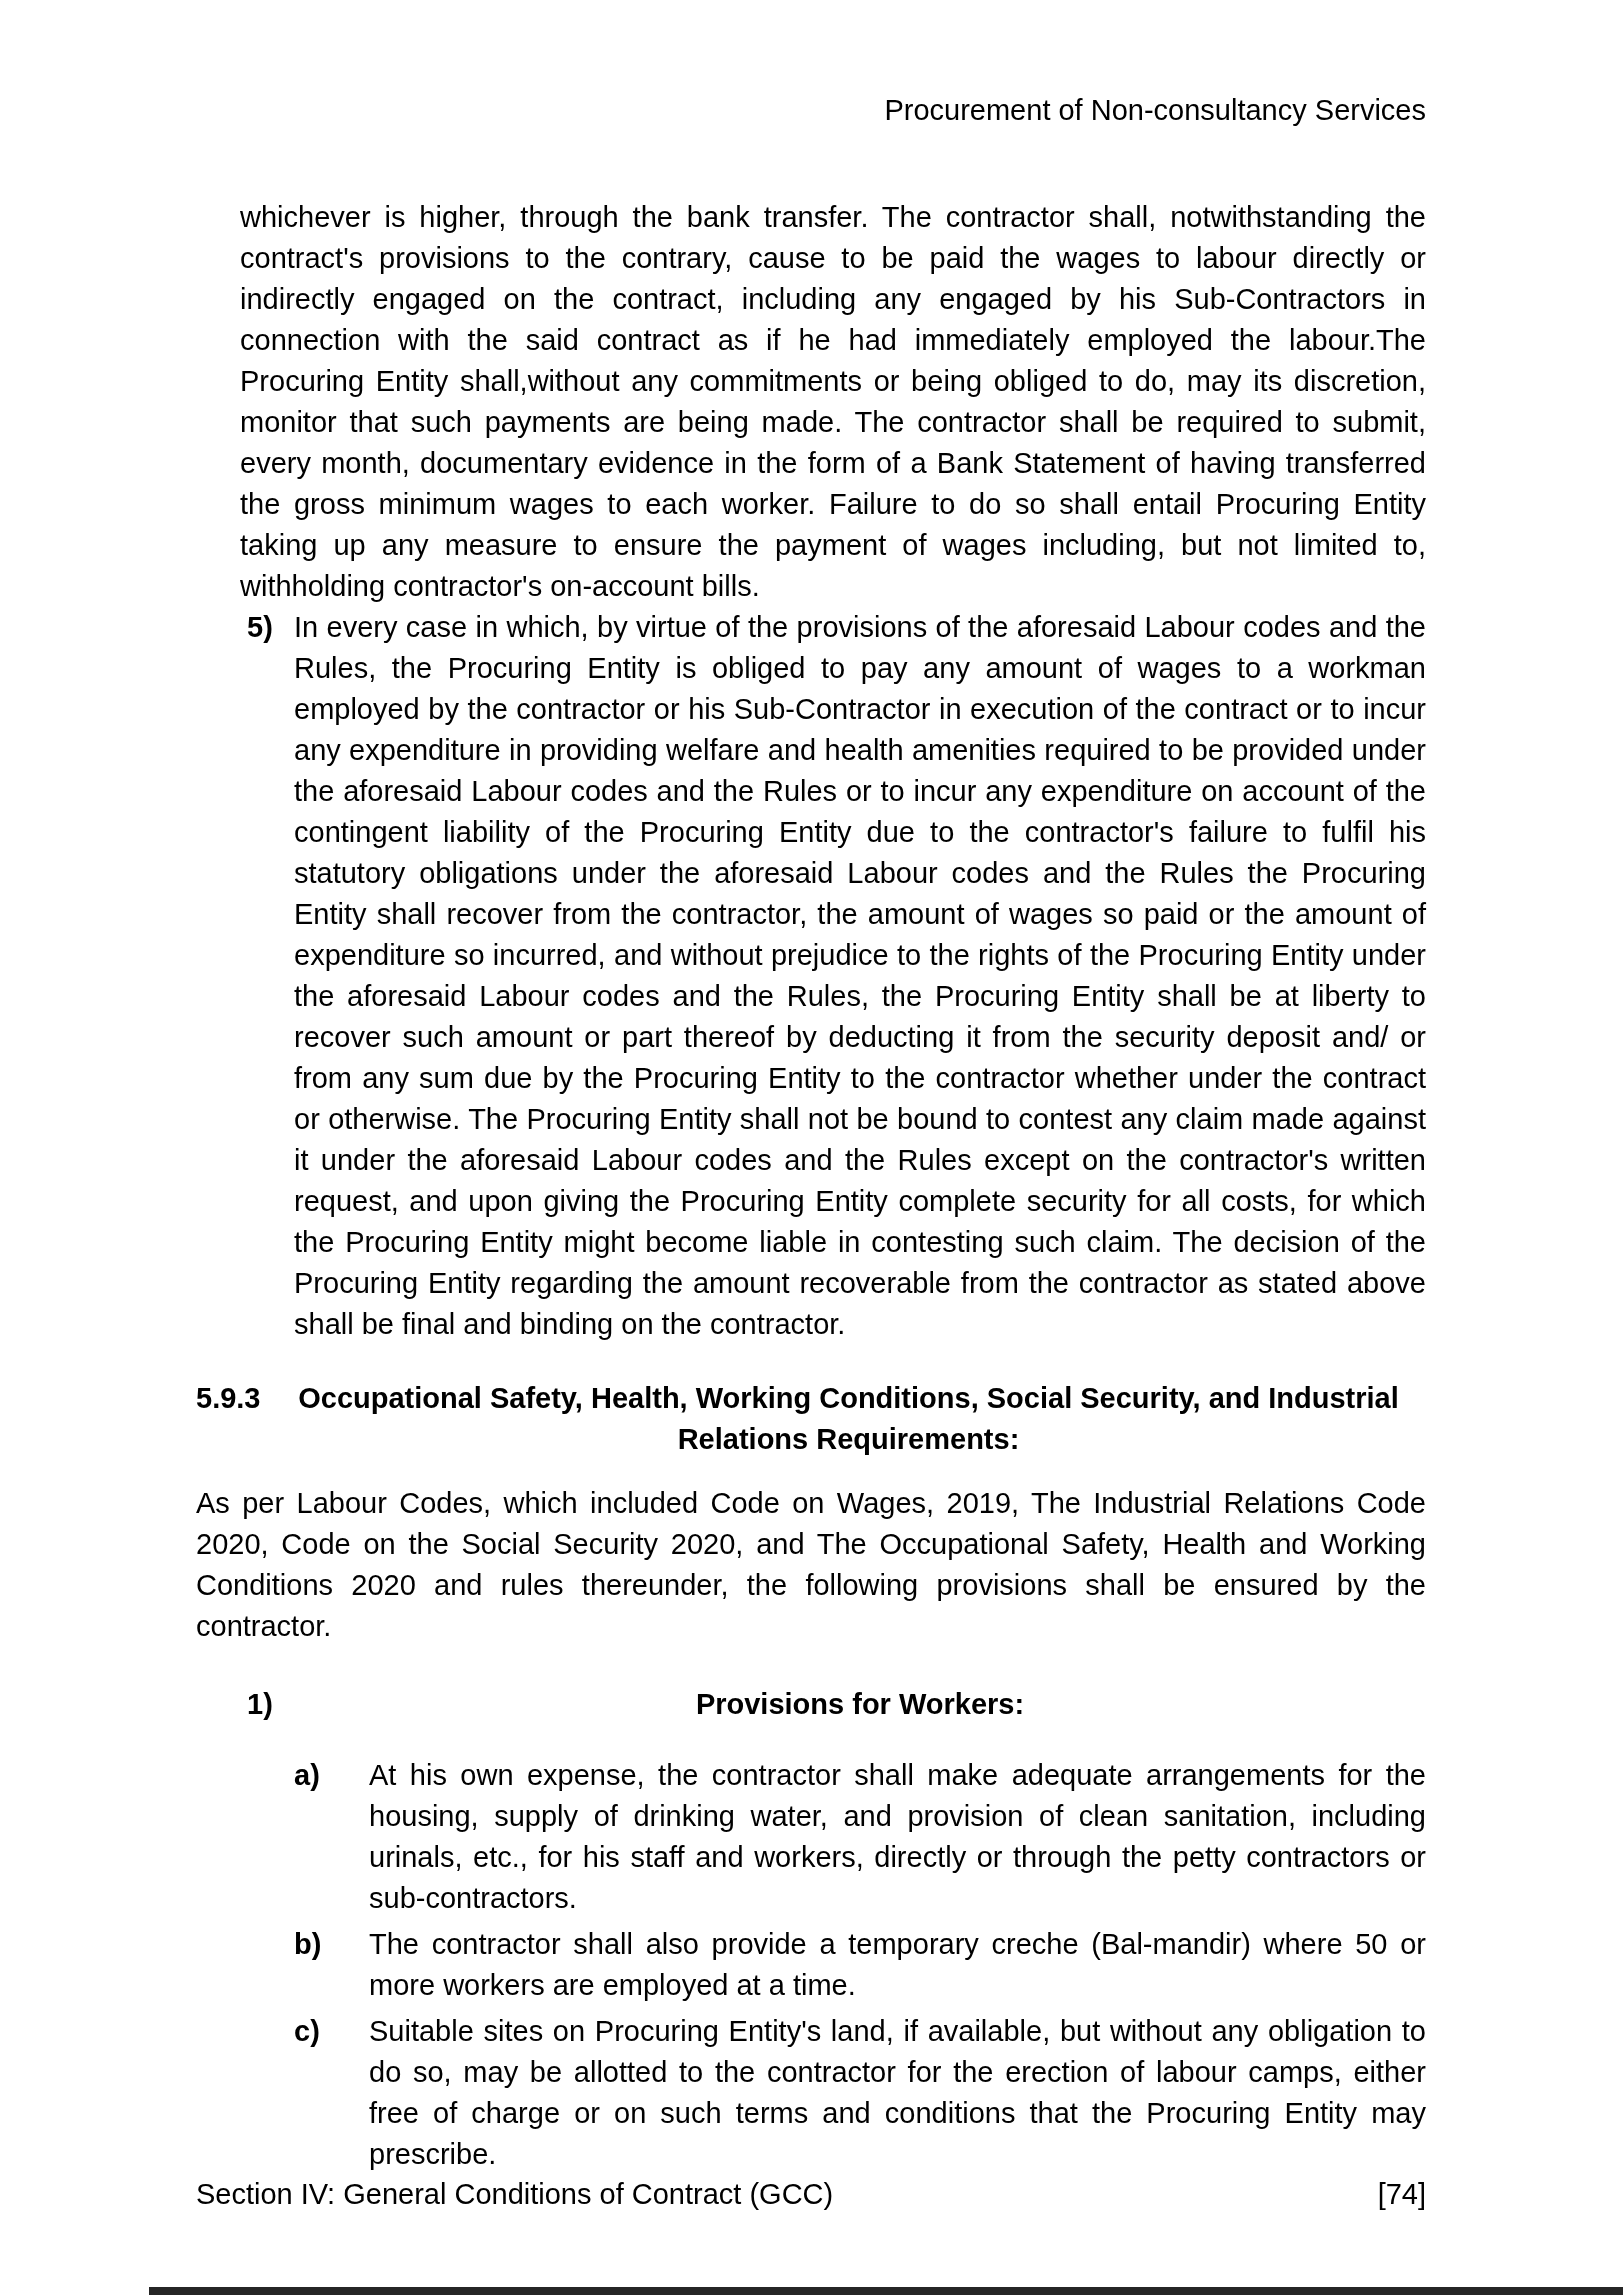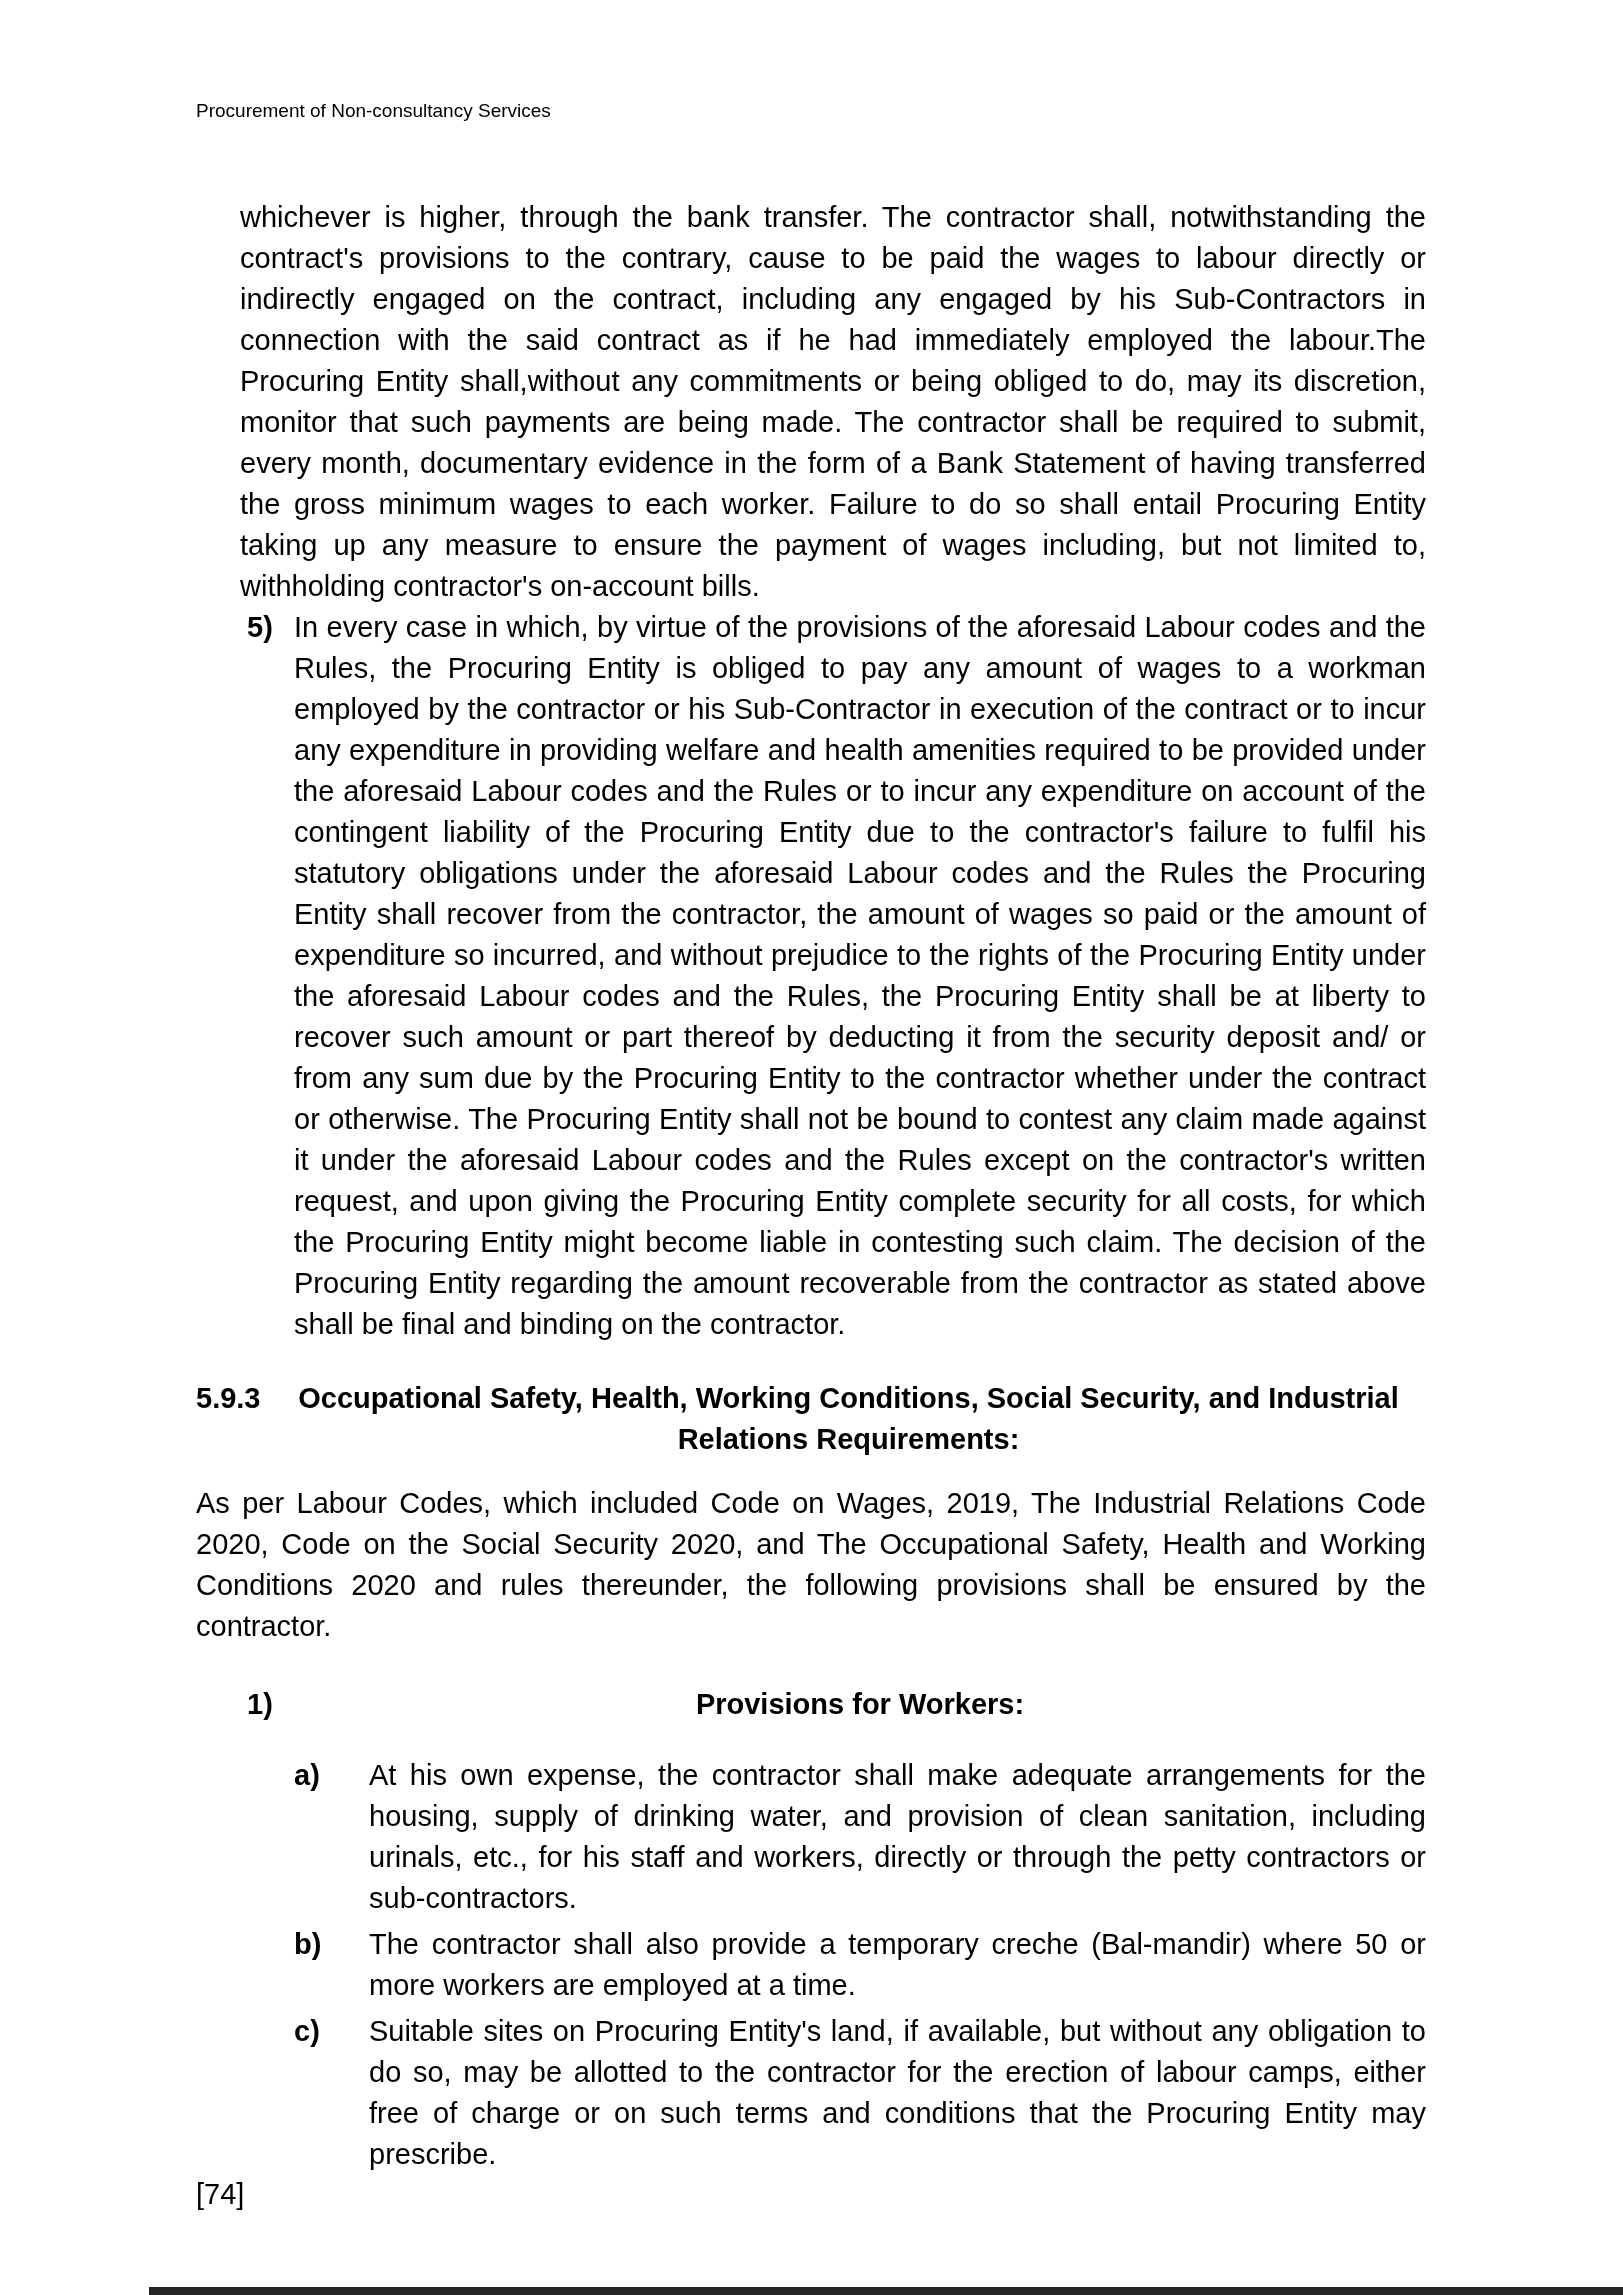--- a/index.html
+++ b/index.html
@@ -16,21 +16,22 @@
     color: #000000;
     overflow: hidden;
   }
   .content {
     position: absolute;
     top: 92px;
     left: 196px;
     right: 197px;
   }
   .page-header {
-    font-size: 19px;
+    text-align: right;
+    font-size: 29px;
     line-height: 37px;
     margin-bottom: 68px;
   }
   .body-text {
     font-size: 29px;
     line-height: 41px;
   }
   .indent-block {
     margin-left: 44px;
     text-align: justify;
@@ -147,18 +148,19 @@
 
       <div class="sub-item">
         <span class="marker">c)</span>
         <div class="itext">Suitable sites on Procuring Entity's land, if available, but without any obligation to do so, may be allotted to the contractor for the erection of labour camps, either free of charge or on such terms and conditions that the Procuring Entity may prescribe.</div>
       </div>
 
     </div>
   </div>
 
   <div class="page-footer">
+    <span>Section IV: General Conditions of Contract (GCC)</span>
     <span>[74]</span>
   </div>
 
   <div class="edge-bar"></div>
 </div>
 
 
 </body></html>

